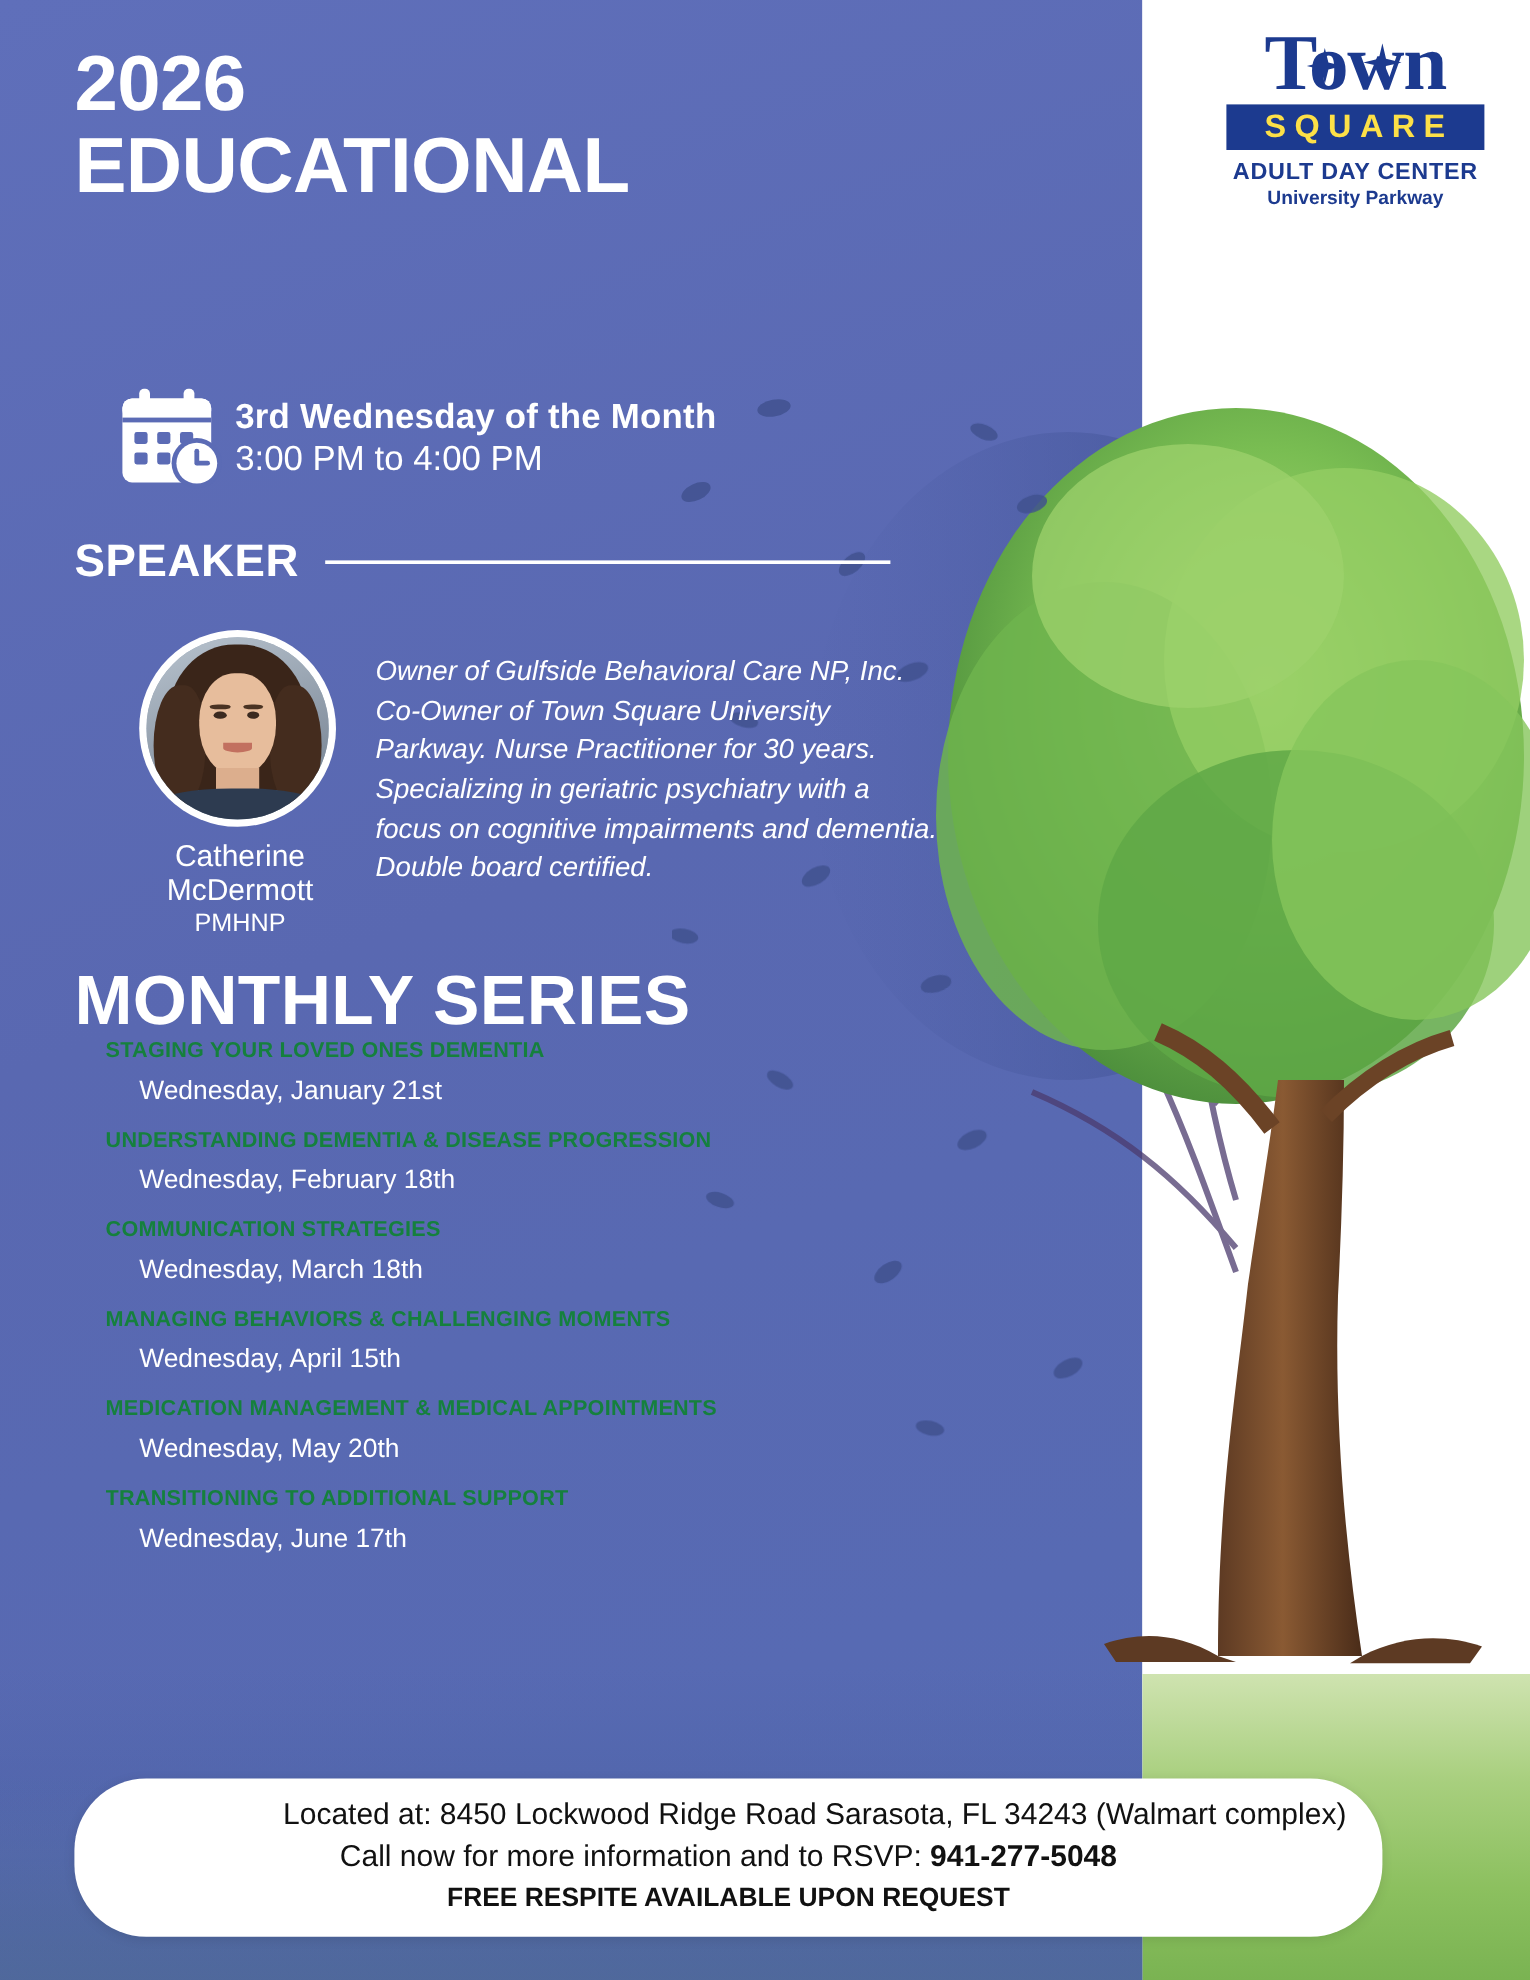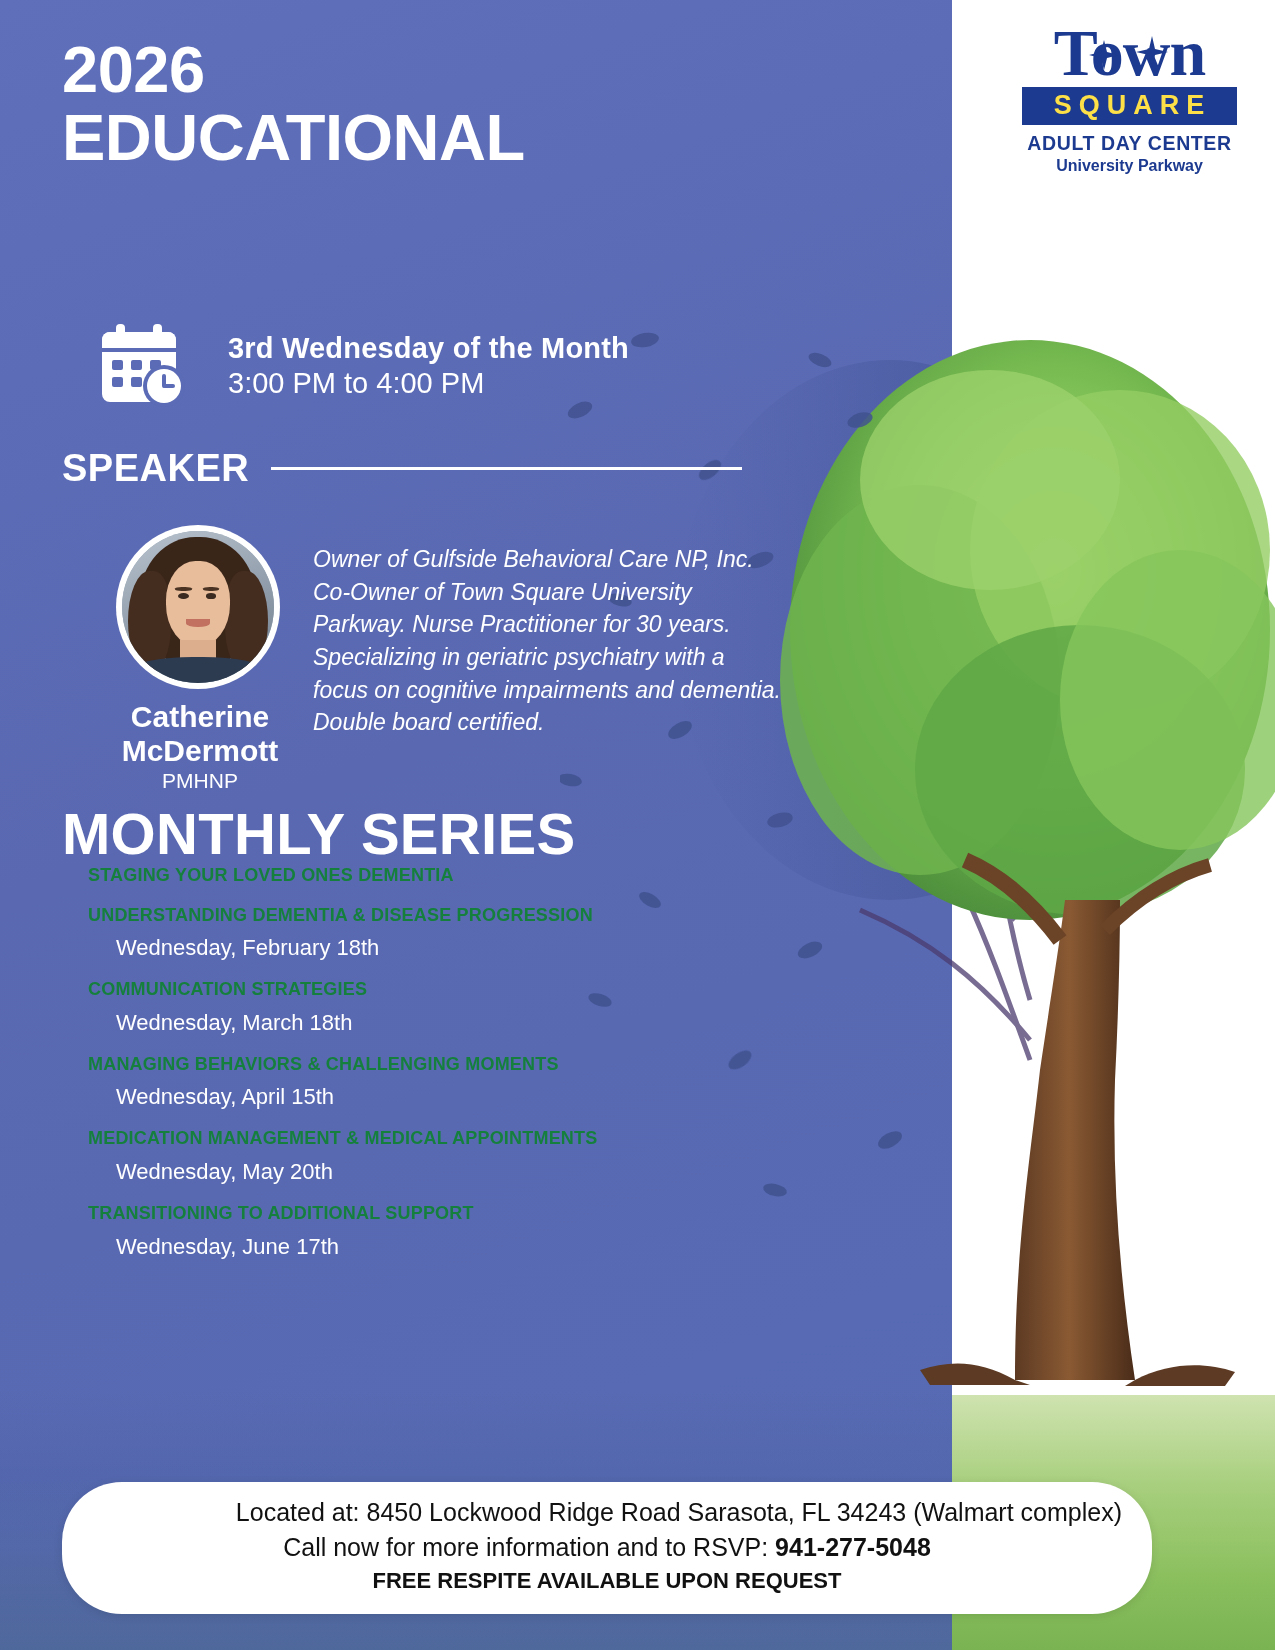--- a/index.html
+++ b/index.html
@@ -61,21 +61,21 @@
     line-height: 1.04;
     letter-spacing: -0.5px;
   }
   .title div { white-space: nowrap; }
   
   .datetime-row {
     position: absolute;
     left: 98px; top: 322px;
     display: flex;
     align-items: center;
-    gap: 34px;
+    gap: 2px;
   }
   .cal-icon { width: 96px; height: 88px; position: relative; }
   .dt-text { color: #ffffff; }
   .dt-line1 { font-size: 29px; font-weight: 700; letter-spacing: 0.2px; }
   .dt-line2 { font-size: 29px; font-weight: 400; margin-top: 2px; }
   
   .speaker-head {
     position: absolute;
     left: 62px; top: 447px;
     display: flex;
@@ -125,21 +125,21 @@
   .ph-neck { position:absolute; left:38%; top:72%; width:24%; height:16%; background:#dcae8d; }
   .ph-top { position:absolute; left:8%; bottom:0; width:84%; height:17%; border-radius:46% 46% 0 0; background:#2d3b50; }
 
   .speaker-name {
     position: absolute;
     left: 60px; top: 700px;
     width: 280px;
     text-align: center;
     color: #ffffff;
   }
-  .speaker-name .nm { font-size: 30px; font-weight: 700; line-height: 1.12; }
+  .speaker-name .nm { font-size: 25px; font-weight: 400; line-height: 1.12; }
   .speaker-name .cred { font-size: 21px; font-weight: 400; margin-top: 2px; }
 
   .speaker-bio {
     position: absolute;
     left: 313px; top: 543px;
     width: 470px;
     color: #ffffff;
     font-style: italic;
     font-size: 23px;
     line-height: 1.42;
@@ -381,20 +381,21 @@
     <div class="cred">PMHNP</div>
   </div>
 
   <div class="speaker-bio">Owner of Gulfside Behavioral Care NP, Inc. Co-Owner of Town Square University Parkway. Nurse Practitioner for 30 years. Specializing in geriatric psychiatry with a focus on cognitive impairments and dementia. Double board certified.</div>
 
   <div class="series-title">MONTHLY SERIES</div>
 
   <div class="series-list">
     <div class="series-item">
       <div class="ev-title">STAGING YOUR LOVED ONES DEMENTIA</div>
+      <div class="ev-date">Wednesday, January 21st</div>
     </div>
     <div class="series-item">
       <div class="ev-title">UNDERSTANDING DEMENTIA &amp; DISEASE PROGRESSION</div>
       <div class="ev-date">Wednesday, February 18th</div>
     </div>
     <div class="series-item">
       <div class="ev-title">COMMUNICATION STRATEGIES</div>
       <div class="ev-date">Wednesday, March 18th</div>
     </div>
     <div class="series-item">

